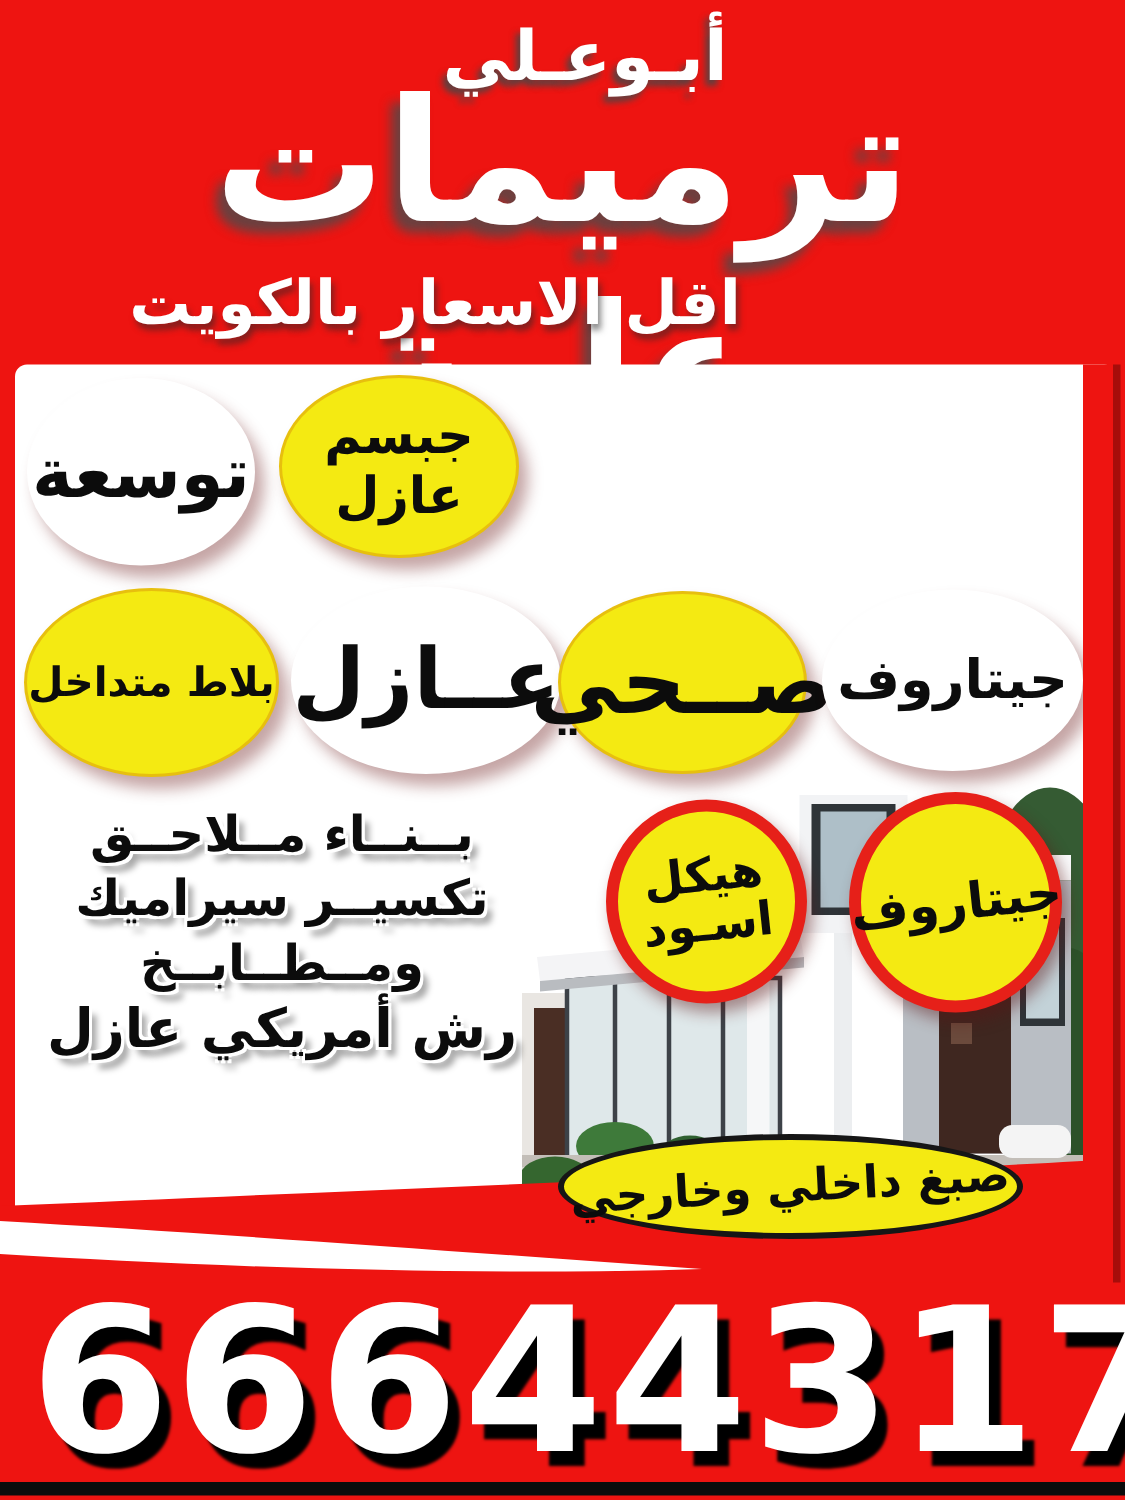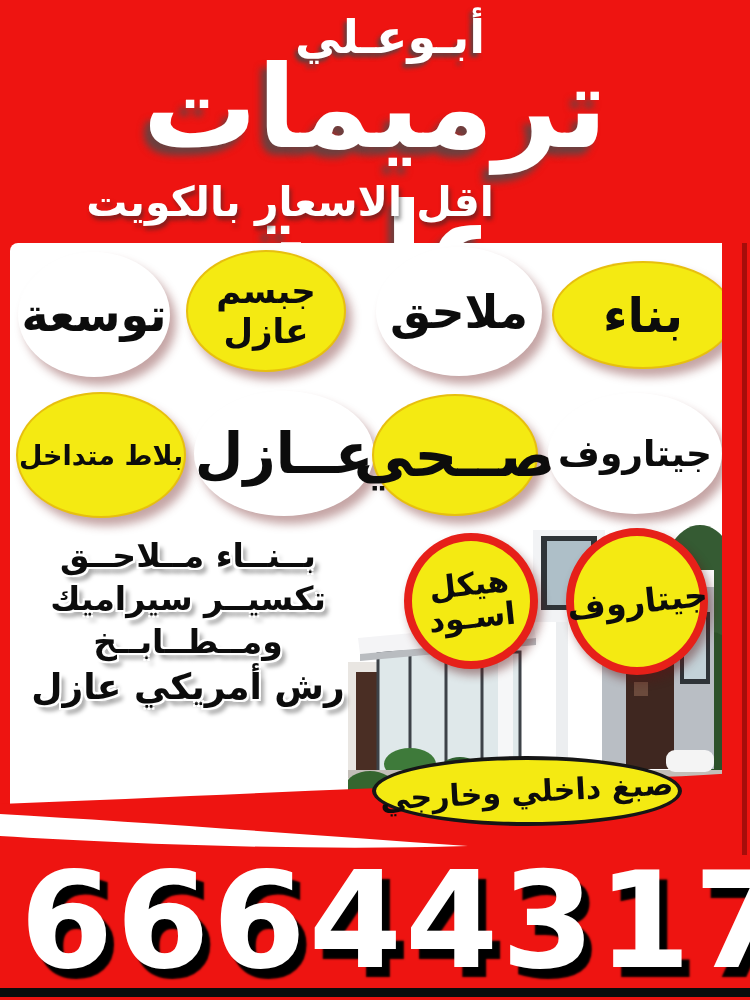--- a/index.html
+++ b/index.html
@@ -125,26 +125,20 @@
 
   <div class="panel">
     <div class="panel-inner"></div>
   </div>
 
   <div class="oval white o1" dir="rtl">
       <span>توسعة</span>
     </div>
   <div class="oval yellow o2" dir="rtl">
       <span>جبسم عازل</span>
-    </div>
-  <div class="oval white o3" dir="rtl">
-      <span>ملاحق</span>
-    </div>
-  <div class="oval yellow o4" dir="rtl">
-      <span>بناء</span>
     </div>
 
   <div class="oval yellow o5" dir="rtl">
       <span>بلاط متداخل</span>
     </div>
   <div class="oval white o6" dir="rtl">
       <span>عــازل</span>
     </div>
   <div class="oval yellow o7" dir="rtl">
       <span>صــحي</span>

